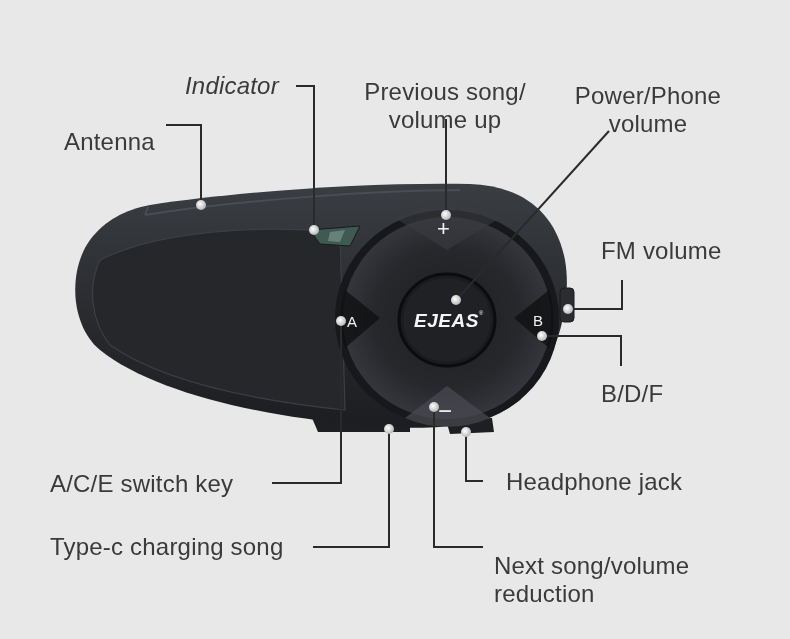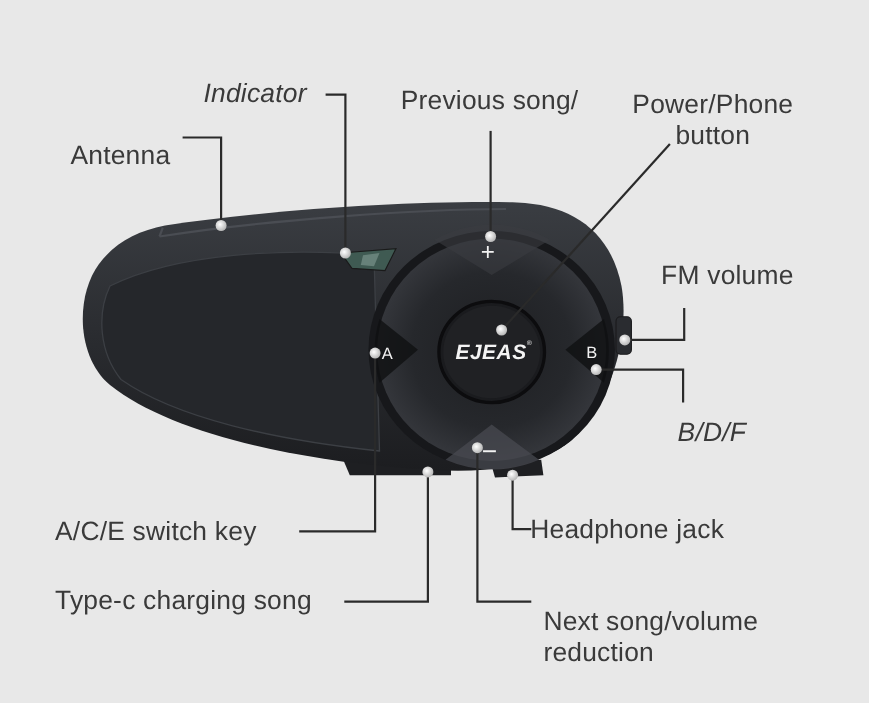--- a/index.html
+++ b/index.html
@@ -131,35 +131,36 @@
   <span class="sym" style="left:438px;top:400px;font-size:24px;">−</span>
   <span class="btn-letter" style="left:347px;top:313px;">A</span>
   <span class="btn-letter" style="left:533px;top:312px;">B</span>
   <span class="brand" style="left:414px;top:310px;"><span>EJEAS</span><sup>®</sup></span>
 
   <div class="label" style="left:64px;top:128px;">Antenna</div>
   <div class="label" style="left:185px;top:72px;font-style:italic;">Indicator</div>
 
   <div class="label center" style="left:352px;top:51px;width:186px;">
     <span class="l2">Previous song/</span>
+    <span class="l2">volume up</span>
   </div>
 
   <div class="label center" style="left:563px;top:55px;width:170px;text-align:center;">
     <span class="l2">Power/Phone</span>
-    <span class="l2">button</span>
+    <span class="l2">volume</span>
   </div>
 
   <div class="label" style="left:601px;top:237px;">FM volume</div>
 
-  <div class="label" style="left:616px;top:380px;font-style:italic;">
+  <div class="label" style="left:601px;top:380px;">
     <span class="l2">B/D/F</span>
   </div>
 
   <div class="label" style="left:50px;top:470px;">A/C/E switch key</div>
   <div class="label" style="left:50px;top:533px;">Type-c charging song</div>
 
-  <div class="label" style="left:482px;top:468px;text-align:right;">Headphone jack</div>
+  <div class="label" style="left:506px;top:468px;text-align:right;">Headphone jack</div>
 
   <div class="label" style="left:494px;top:532px;margin-top:20px;">
     <span class="l2">Next song/volume</span>
     <span class="l2">reduction</span>
   </div>
 </div>
 
 </body></html>

